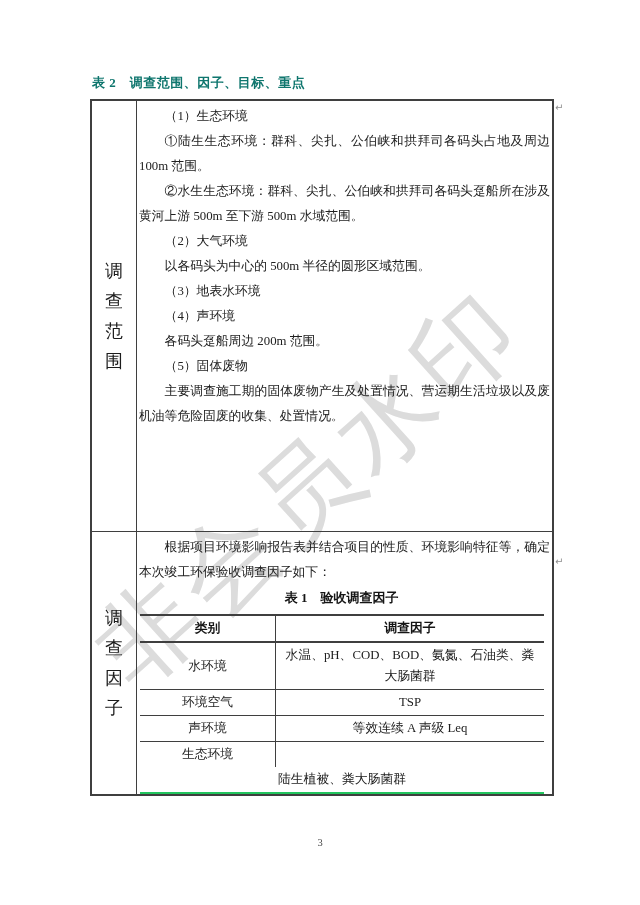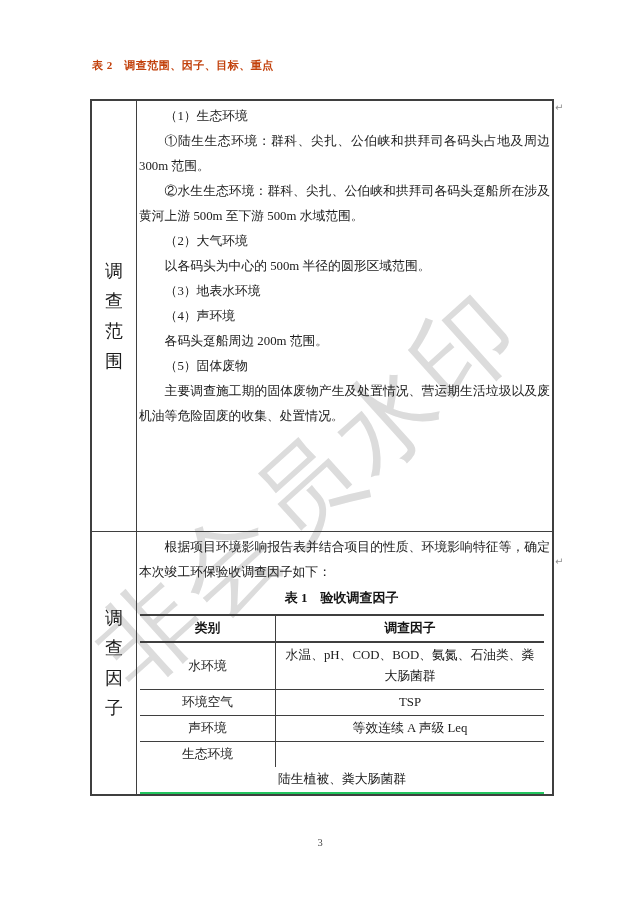--- a/index.html
+++ b/index.html
@@ -22,22 +22,22 @@
     letter-spacing:6px;
     color:#dcdcdc;
     white-space:nowrap;
     transform:rotate(-42deg);
     transform-origin:center center;
     z-index:0;
     user-select:none;
     font-family:"Liberation Sans","DejaVu Sans",sans-serif;
   }
   .doc-title{
-    position:absolute;left:92px;top:58px;
-    font-size:11px;font-weight:700;color:#c2410c;
+    position:absolute;left:92px;top:74px;
+    font-size:13px;font-weight:700;color:#0f766e;
     letter-spacing:0.5px;
     z-index:2;
   }
   .outer-table{
     position:absolute;left:90px;top:99px;
     width:464px;height:697px;
     border:2px solid #3f3f3f;
     box-sizing:border-box;
     z-index:1;
     background:transparent;
@@ -134,21 +134,21 @@
 
     <div class="trow scope">
       <div class="label-cell">
         <span>调查范围</span>
       </div>
       <div class="content-cell">
 
 
           <p>（1）生态环境</p>
 
-          <p>①陆生生态环境：群科、尖扎、公伯峡和拱拜司各码头占地及周边 300m 范围。</p>
+          <p>①陆生生态环境：群科、尖扎、公伯峡和拱拜司各码头占地及周边 100m 范围。</p>
 
           <p>②水生生态环境：群科、尖扎、公伯峡和拱拜司各码头趸船所在涉及黄河上游 500m 至下游 500m 水域范围。</p>
 
           <p>（2）大气环境</p>
 
           <p>以各码头为中心的 500m 半径的圆形区域范围。</p>
 
           <p>（3）地表水环境</p>
 
 

